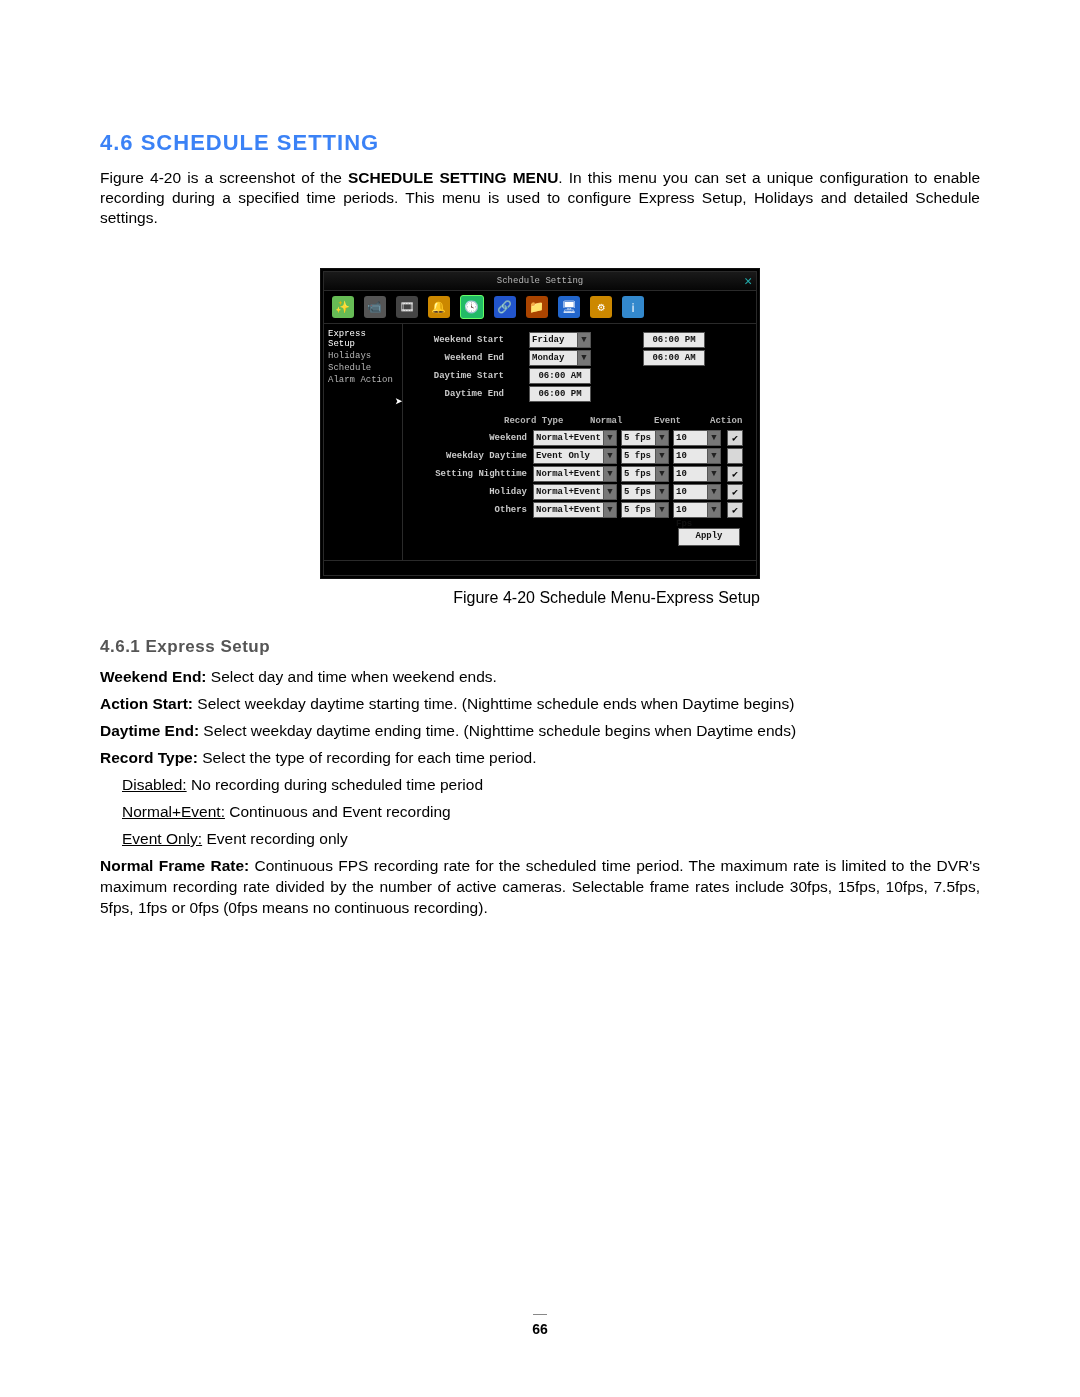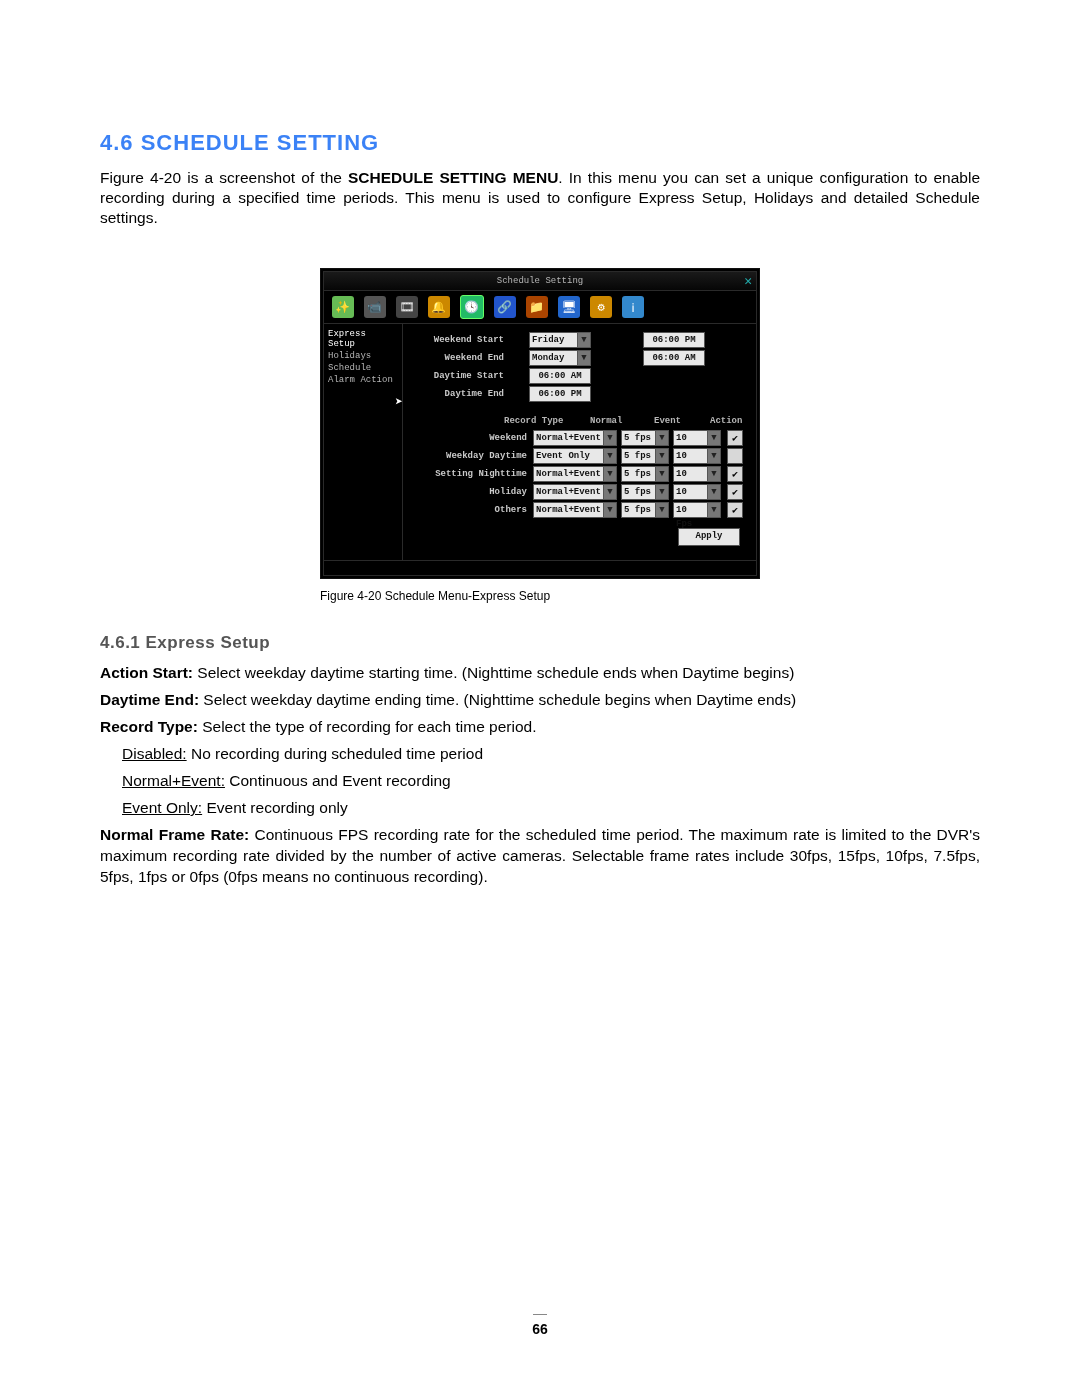--- a/index.html
+++ b/index.html
@@ -32,22 +32,22 @@
     margin:0 0 10px 0;
   }
   .intro{
     text-align:justify;
     line-height:1.3;
     margin-bottom:40px;
   }
   .intro b{font-weight:bold;}
   .caption{
     font-family:Arial,Helvetica,sans-serif;
-    font-size:12px;
-    text-align:left;
+    font-size:16px;
+    text-align:right;
     margin:10px 0 30px 0;
   }
   
   .shot-wrap{
     width:440px;
     margin:0 auto;
   }
   .shot{
     background:#000;
     color:#b6b6b6;
@@ -311,20 +311,21 @@
           <div class="apply">Apply</div>
         </div>
       </div>
       <div class="statusbar"></div>
     </div>
     <div class="caption">Figure 4-20  Schedule Menu-Express Setup</div>
   </div>
 
   <h2>4.6.1    Express Setup</h2>
 
+  <div class="para"><b>Weekend End: </b><span>Select day and time when weekend ends.</span></div>
   <div class="para"><b>Action Start: </b><span>Select weekday daytime starting time. (Nighttime schedule ends when Daytime begins)</span></div>
   <div class="para"><b>Daytime End: </b><span>Select weekday daytime ending time. (Nighttime schedule begins when Daytime ends)</span></div>
   <div class="para"><b>Record Type: </b><span>Select the type of recording for each time period.</span></div>
 
   <div class="para indent"><span class="u">Disabled:</span><span> No recording during scheduled time period</span></div>
   <div class="para indent"><span class="u">Normal+Event:</span><span> Continuous and Event recording</span></div>
   <div class="para indent"><span class="u">Event Only:</span><span> Event recording only</span></div>
 
   <div class="para"><b>Normal Frame Rate: </b><span>Continuous FPS recording rate for the scheduled time period. The maximum rate is limited to the DVR's maximum recording rate divided by the number of active cameras. Selectable frame rates include 30fps, 15fps, 10fps, 7.5fps, 5fps, 1fps or 0fps (0fps means no continuous recording).</span></div>
 

